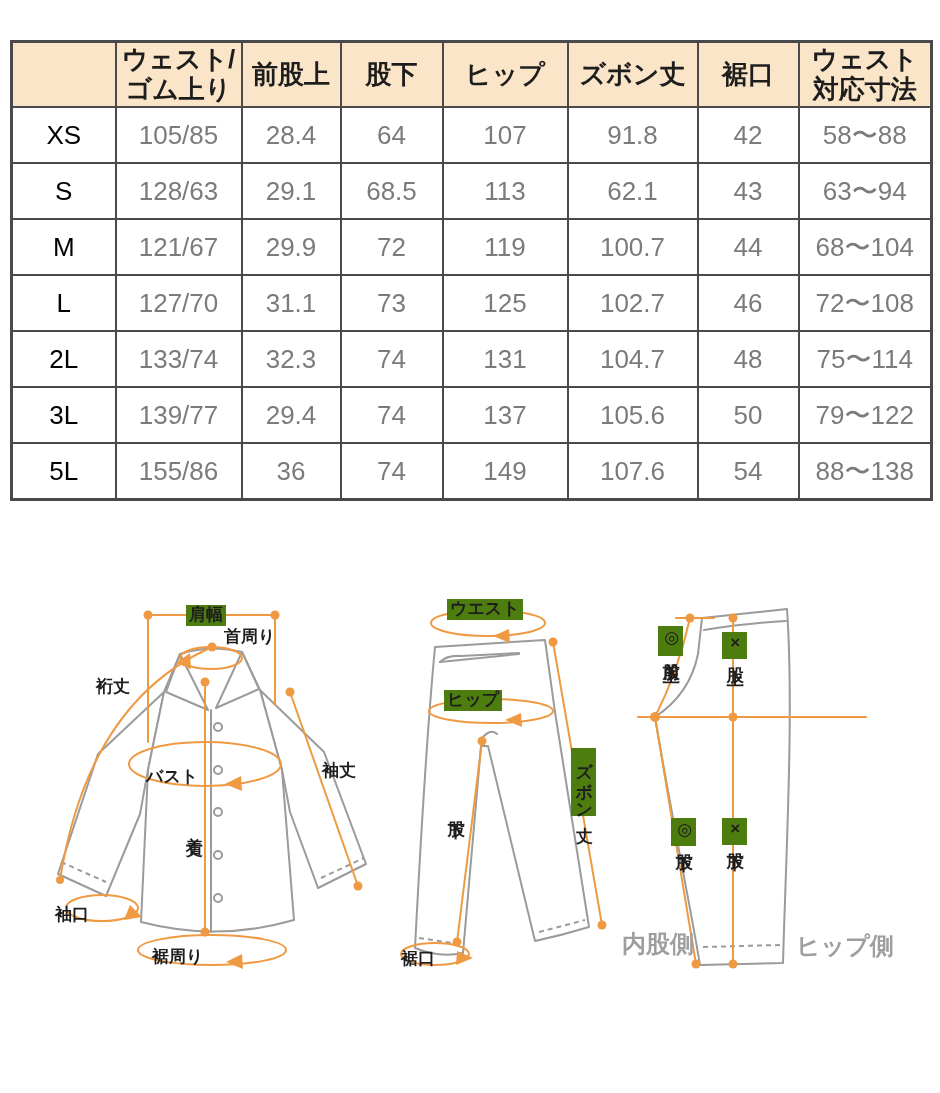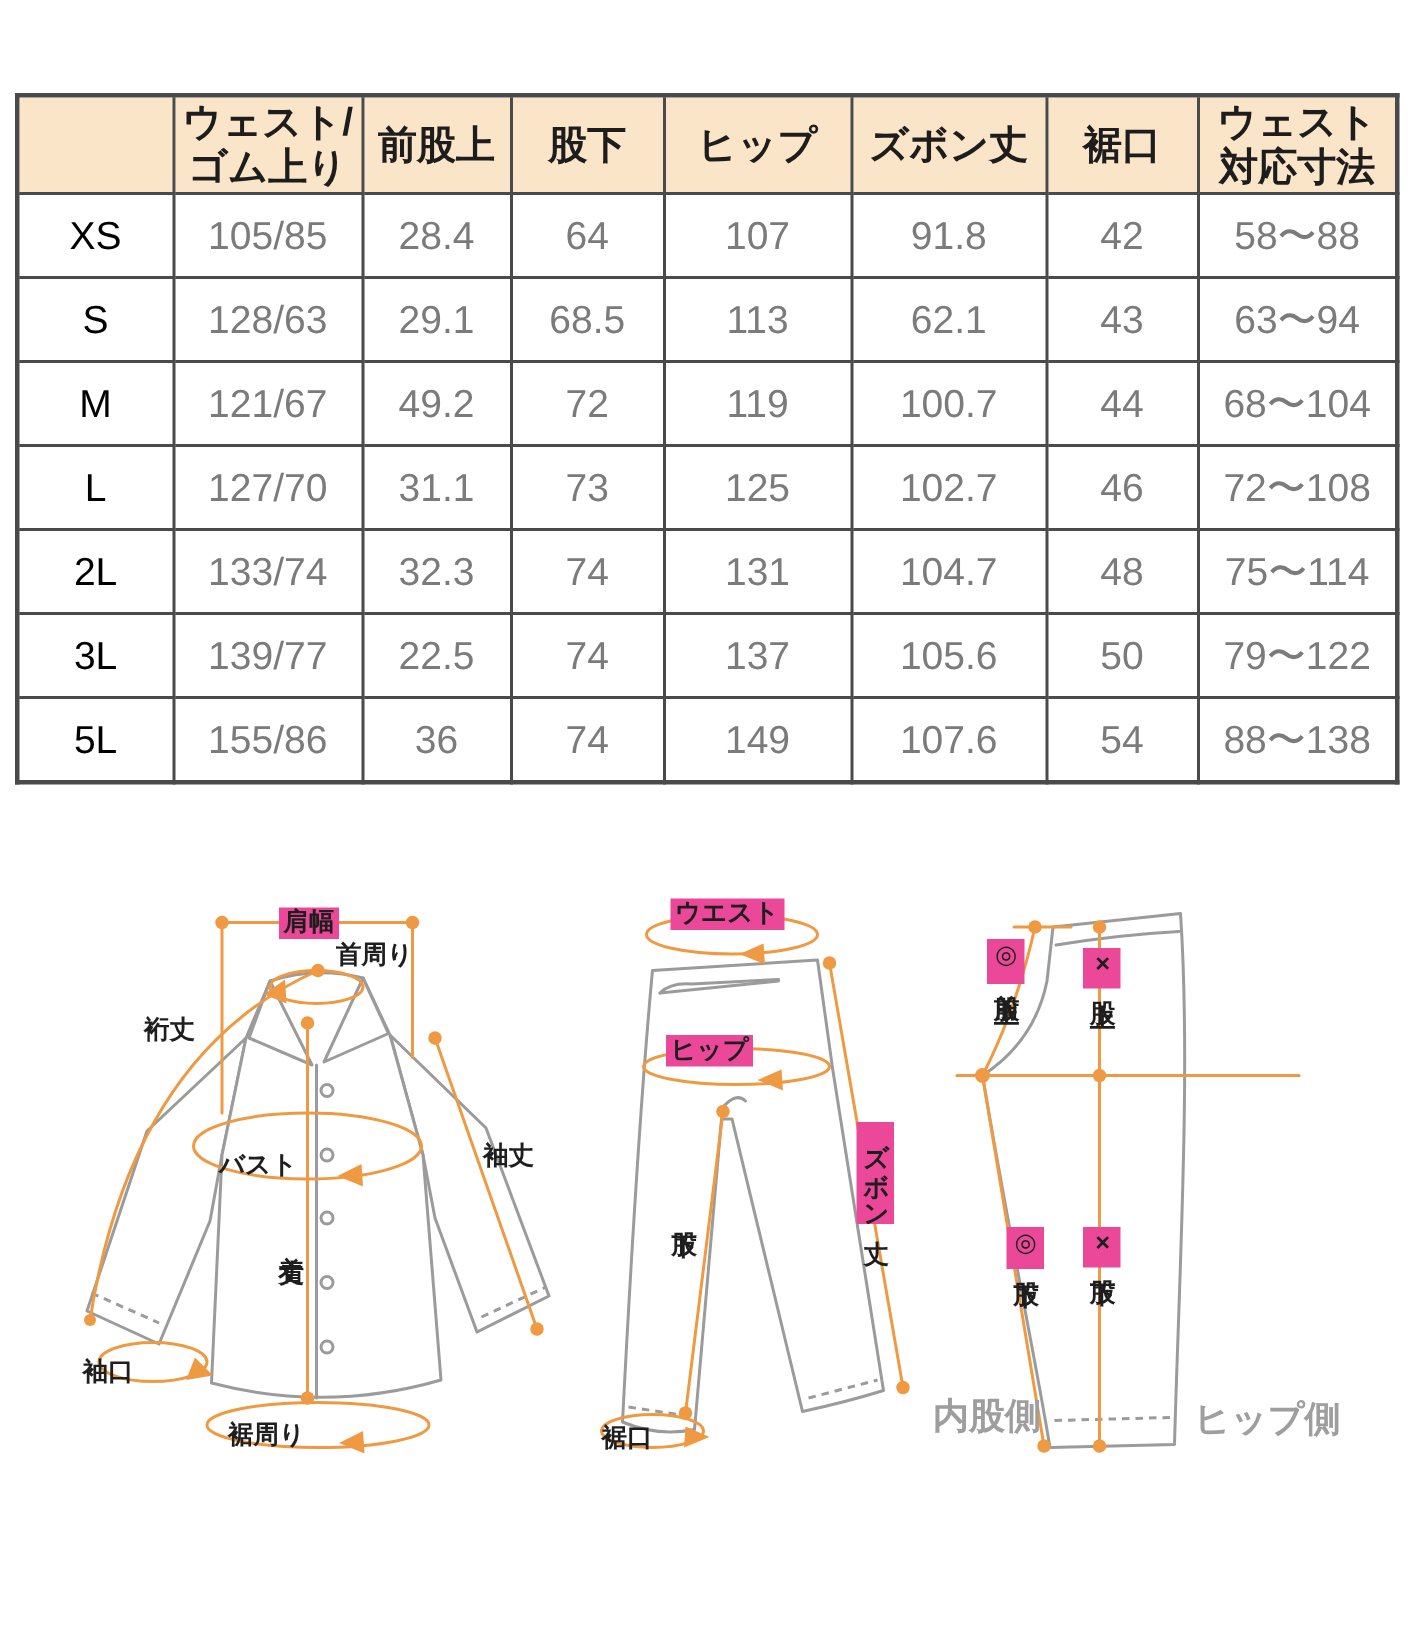--- a/index.html
+++ b/index.html
@@ -2,21 +2,21 @@
 <html><head>
 <meta charset="utf-8">
 <style>
   html,body{margin:0;padding:0;}
   body{
     width:940px;height:1093px;position:relative;background:#ffffff;
     font-family:"Liberation Sans","DejaVu Sans",sans-serif;overflow:hidden;
   }
   
   table.size-table{
-    position:absolute;left:10px;top:62px;width:920px;
+    position:absolute;left:10px;top:40px;width:920px;
     border-collapse:collapse;table-layout:fixed;
     border:3px solid #4a4a4a;
   }
   .size-table th,.size-table td{
     border:2px solid #4a4a4a;text-align:center;vertical-align:middle;
     padding:0;overflow:hidden;
   }
   .size-table thead th{
     background:#fae5c8;height:63px;font-size:26px;font-weight:bold;
     color:#1d1d1d;white-space:pre-line;line-height:1.15;
@@ -28,21 +28,21 @@
   .dg{position:absolute;}
   .dlabel{
     position:absolute;font-size:17px;font-weight:bold;color:#1e1e1e;
     white-space:nowrap;line-height:1.1;
   }
   .vlabel{
     position:absolute;font-size:17px;font-weight:bold;color:#1e1e1e;
     writing-mode:vertical-rl;text-orientation:upright;letter-spacing:2px;
     line-height:1.1;white-space:nowrap;
   }
-  .bg{background:#ec4899;padding:1px 3px;}
+  .bg{background:#4d7c0f;padding:1px 3px;}
   .graylabel{
     position:absolute;font-size:24px;font-weight:bold;color:#9e9e9e;white-space:nowrap;
   }
   .note{
     position:absolute;left:55px;top:970px;font-size:28px;font-weight:bold;
     color:#1a1a1a;letter-spacing:1px;white-space:nowrap;
   }
   svg .garment{stroke:#9b9b9b;stroke-width:2;fill:#ffffff;stroke-linejoin:round;stroke-linecap:round;}
   svg .gline{stroke:#9b9b9b;stroke-width:2;fill:none;stroke-linecap:round;}
   svg .gdash{stroke:#9b9b9b;stroke-width:2;fill:none;stroke-dasharray:5,4;}
@@ -95,21 +95,21 @@
       <td>29.1</td>
       <td>68.5</td>
       <td>113</td>
       <td>62.1</td>
       <td>43</td>
       <td>63〜94</td>
     </tr>
     <tr>
       <td class="size">M</td>
       <td>121/67</td>
-      <td>49.2</td>
+      <td>29.9</td>
       <td>72</td>
       <td>119</td>
       <td>100.7</td>
       <td>44</td>
       <td>68〜104</td>
     </tr>
     <tr>
       <td class="size">L</td>
       <td>127/70</td>
       <td>31.1</td>
@@ -125,21 +125,21 @@
       <td>32.3</td>
       <td>74</td>
       <td>131</td>
       <td>104.7</td>
       <td>48</td>
       <td>75〜114</td>
     </tr>
     <tr>
       <td class="size">3L</td>
       <td>139/77</td>
-      <td>22.5</td>
+      <td>29.4</td>
       <td>74</td>
       <td>137</td>
       <td>105.6</td>
       <td>50</td>
       <td>79〜122</td>
     </tr>
     <tr>
       <td class="size">5L</td>
       <td>155/86</td>
       <td>36</td>

